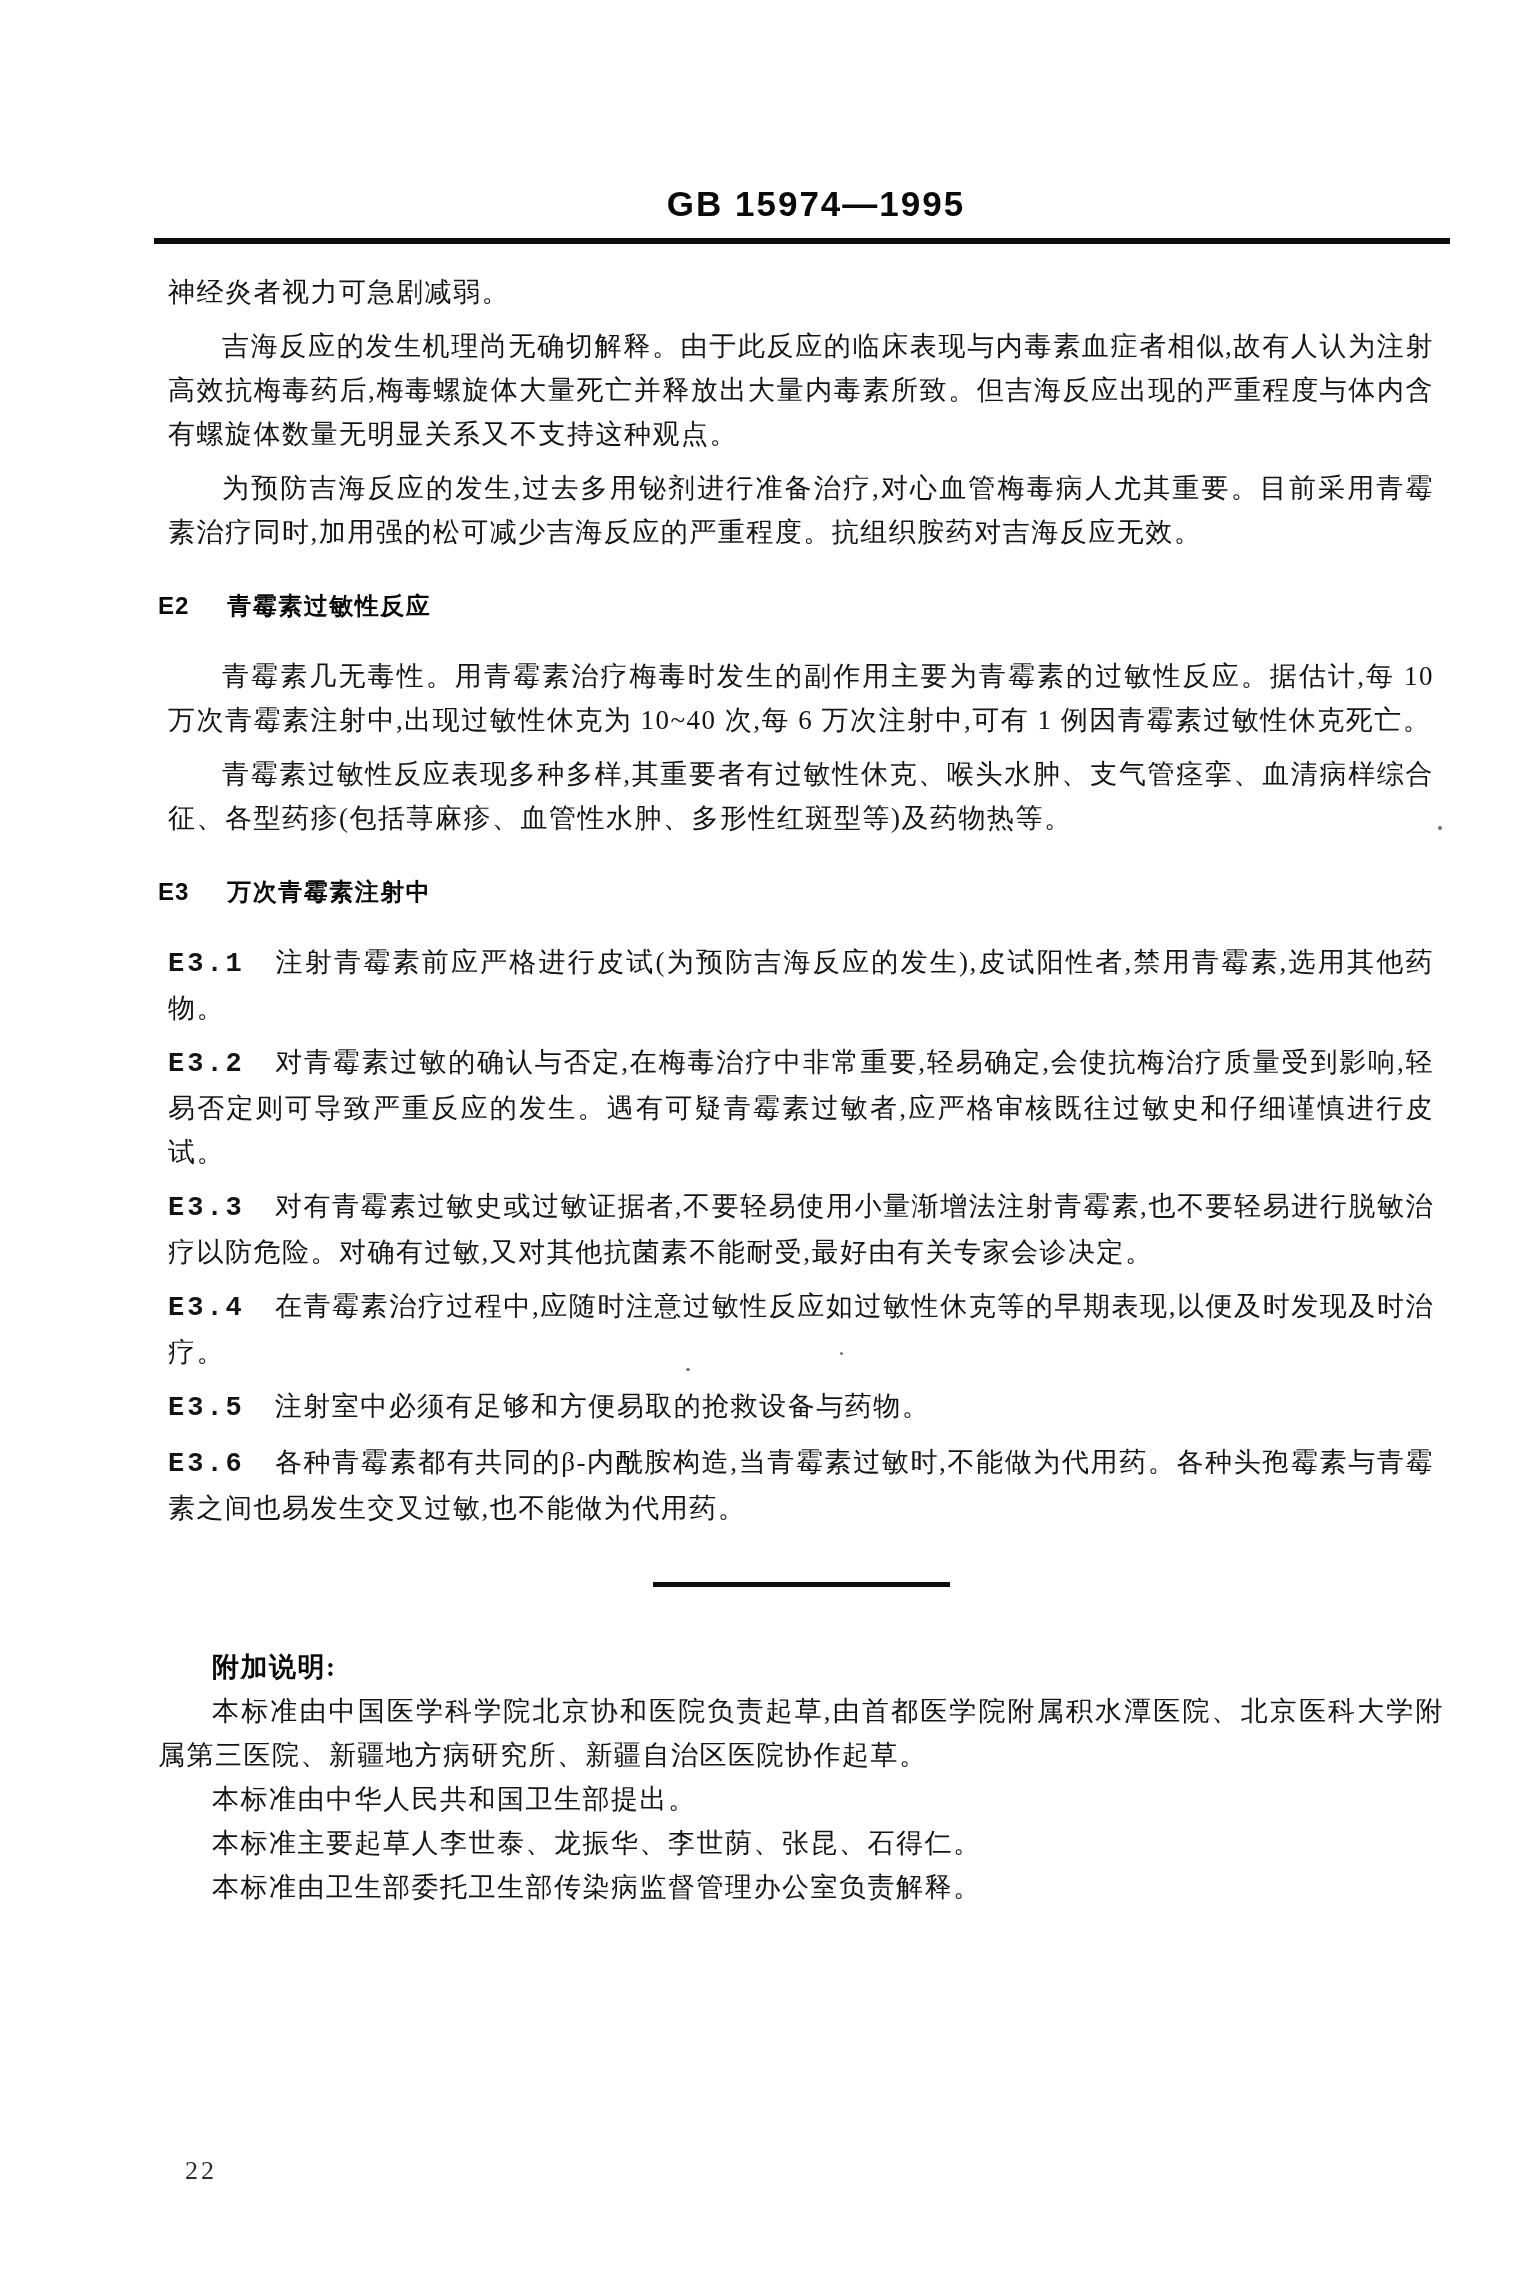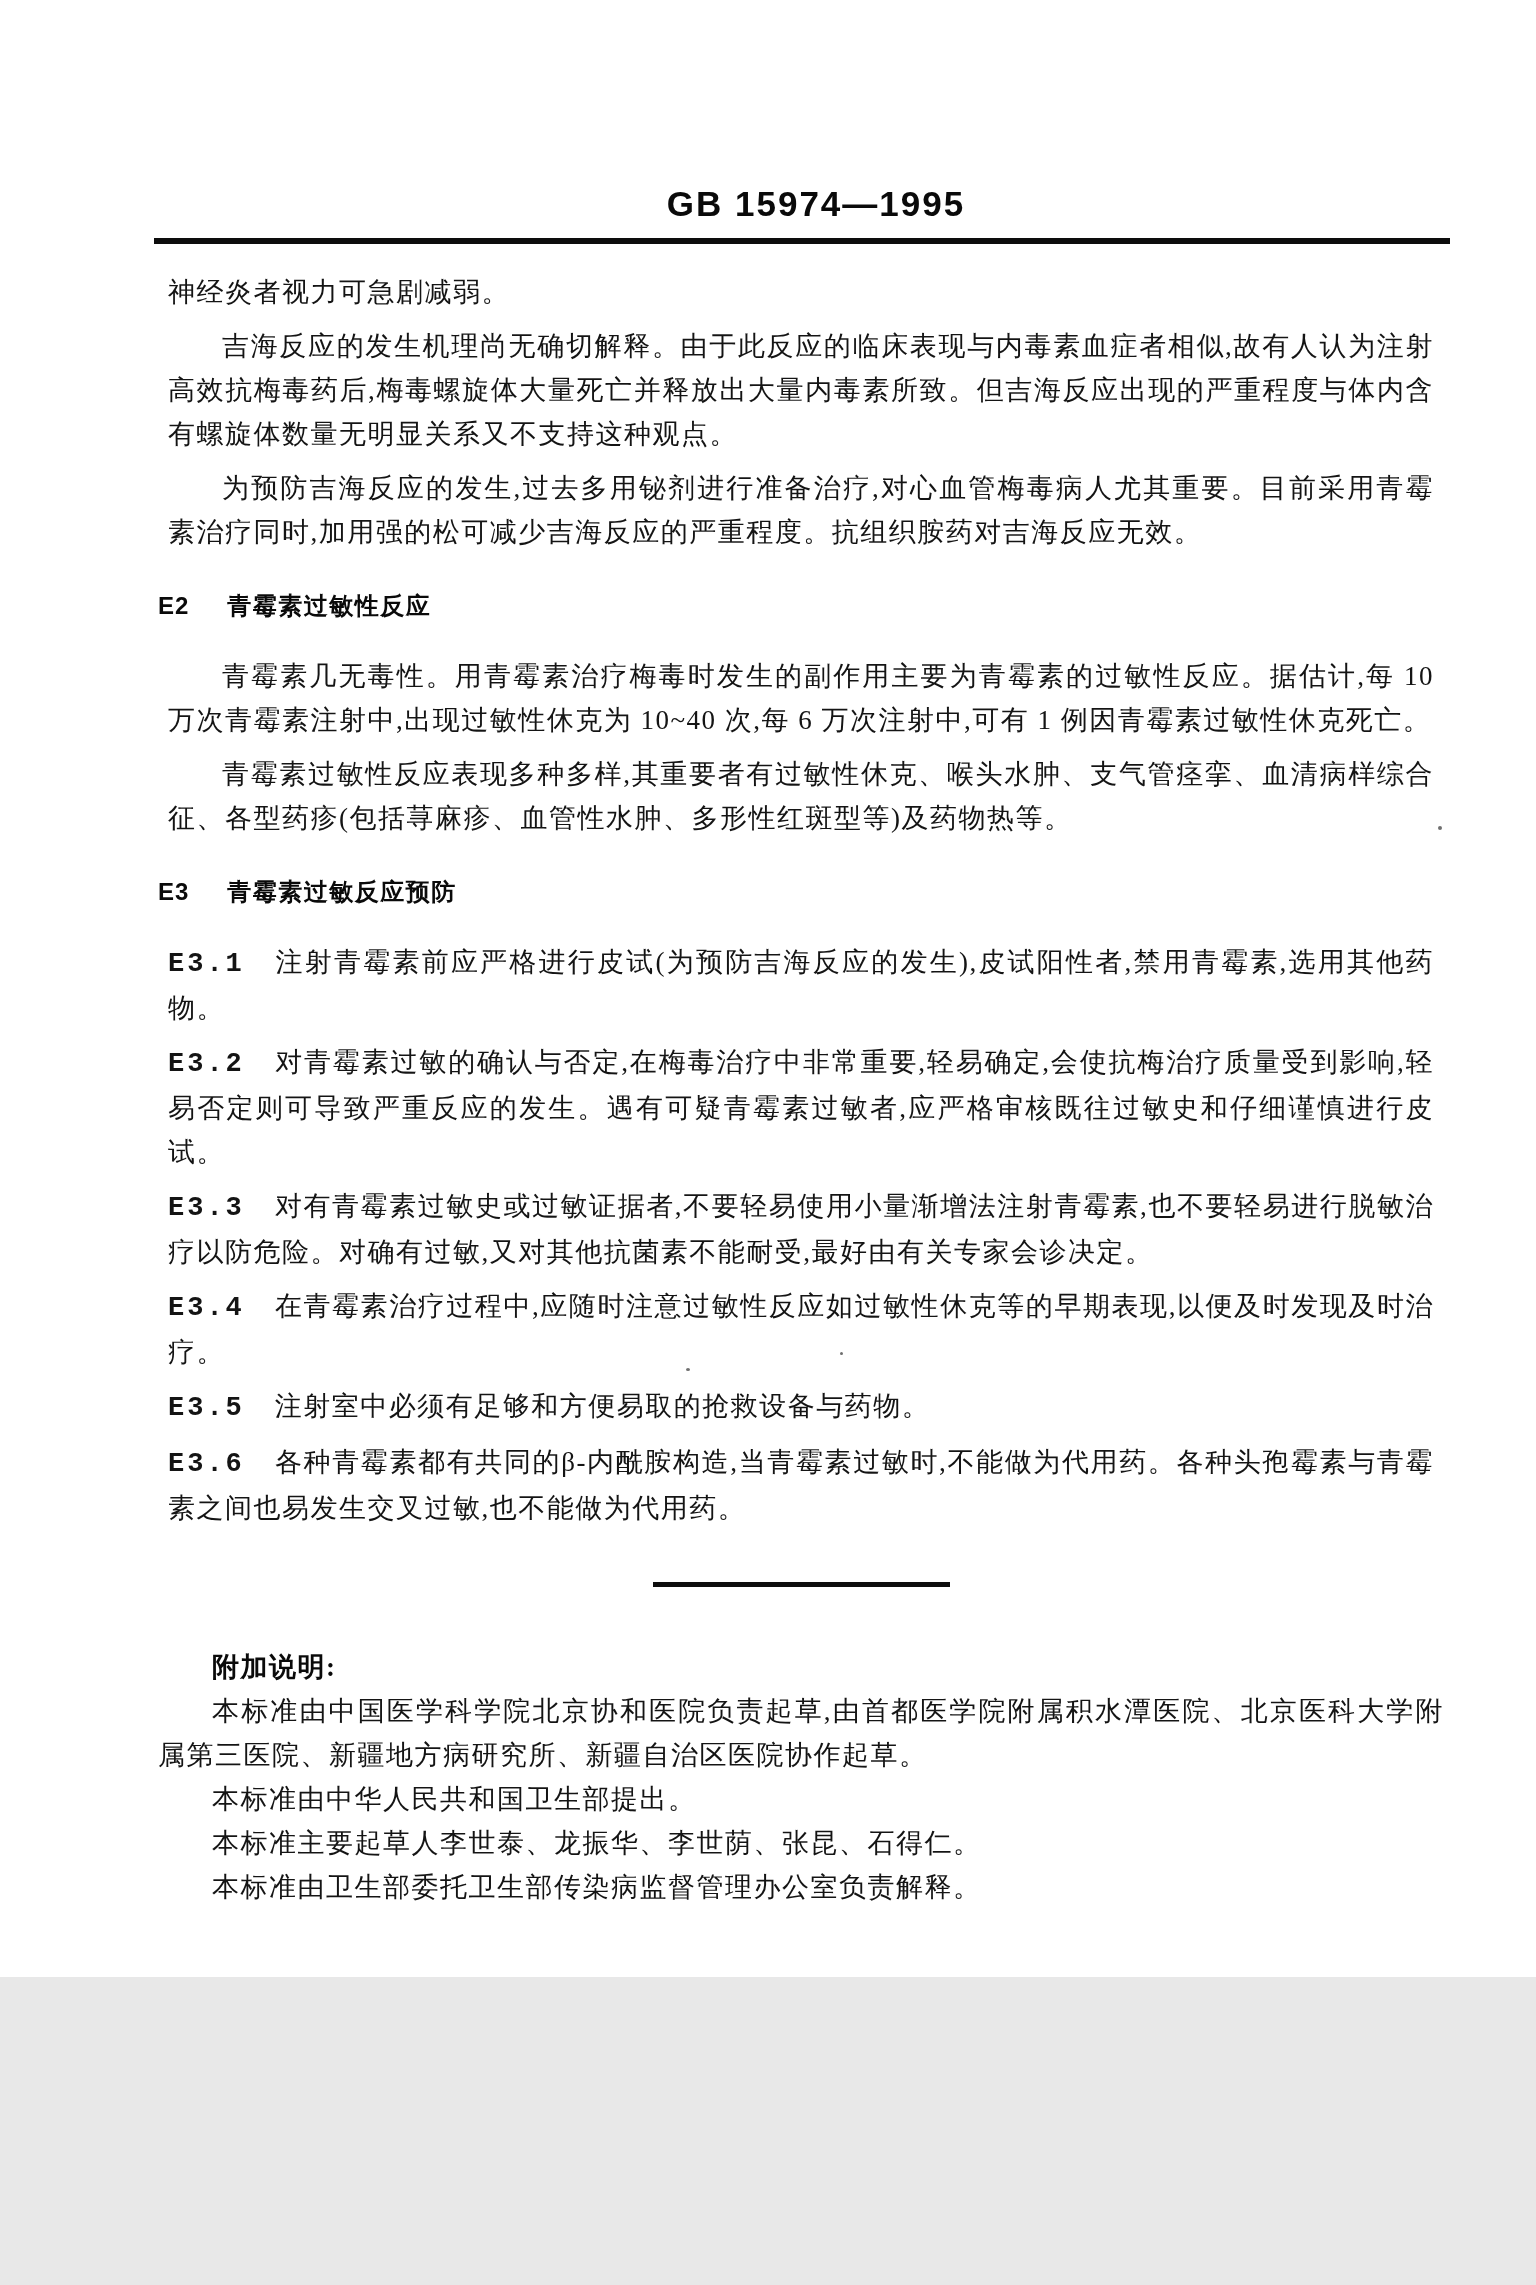--- a/index.html
+++ b/index.html
@@ -1,18 +1,18 @@
 <!DOCTYPE html>
 <html><head>
 <meta charset="utf-8">
 <style>
   html,body{margin:0;padding:0;background:#e8e8e8;}
   .page{
     position:relative;
-    width:1536px;height:1977px;
+    width:1536px;height:2285px;
     margin:0 auto;
     background:#ffffff;
     overflow:hidden;
     color:#111;
     font-family:"Liberation Serif","DejaVu Serif",serif;
   }
   .content{
     position:relative;
     padding:186px 92px 0 158px;
   }
@@ -115,21 +115,21 @@
       <p class="indent">吉海反应的发生机理尚无确切解释。由于此反应的临床表现与内毒素血症者相似,故有人认为注射高效抗梅毒药后,梅毒螺旋体大量死亡并释放出大量内毒素所致。但吉海反应出现的严重程度与体内含有螺旋体数量无明显关系又不支持这种观点。</p>
       <p class="indent">为预防吉海反应的发生,过去多用铋剂进行准备治疗,对心血管梅毒病人尤其重要。目前采用青霉素治疗同时,加用强的松可减少吉海反应的严重程度。抗组织胺药对吉海反应无效。</p>
 
       <div class="sec-head">
         <span class="sec-label">E2</span><span>青霉素过敏性反应</span>
       </div>
       <p class="indent">青霉素几无毒性。用青霉素治疗梅毒时发生的副作用主要为青霉素的过敏性反应。据估计,每 10 万次青霉素注射中,出现过敏性休克为 10~40 次,每 6 万次注射中,可有 1 例因青霉素过敏性休克死亡。</p>
       <p class="indent">青霉素过敏性反应表现多种多样,其重要者有过敏性休克、喉头水肿、支气管痉挛、血清病样综合征、各型药疹(包括荨麻疹、血管性水肿、多形性红斑型等)及药物热等。</p>
 
       <div class="sec-head">
-        <span class="sec-label">E3</span><span>青霉素过敏反应预防</span>
+        <span class="sec-label">E3</span><span>万次青霉素注射中</span>
       </div>
 
       <p class="clause"><span class="clause-label">E3.1</span><span>注射青霉素前应严格进行皮试(为预防吉海反应的发生),皮试阳性者,禁用青霉素,选用其他药物。</span></p>
       <p class="clause"><span class="clause-label">E3.2</span><span>对青霉素过敏的确认与否定,在梅毒治疗中非常重要,轻易确定,会使抗梅治疗质量受到影响,轻易否定则可导致严重反应的发生。遇有可疑青霉素过敏者,应严格审核既往过敏史和仔细谨慎进行皮试。</span></p>
       <p class="clause"><span class="clause-label">E3.3</span><span>对有青霉素过敏史或过敏证据者,不要轻易使用小量渐增法注射青霉素,也不要轻易进行脱敏治疗以防危险。对确有过敏,又对其他抗菌素不能耐受,最好由有关专家会诊决定。</span></p>
       <p class="clause"><span class="clause-label">E3.4</span><span>在青霉素治疗过程中,应随时注意过敏性反应如过敏性休克等的早期表现,以便及时发现及时治疗。</span></p>
       <p class="clause"><span class="clause-label">E3.5</span><span>注射室中必须有足够和方便易取的抢救设备与药物。</span></p>
       <p class="clause"><span class="clause-label">E3.6</span><span>各种青霉素都有共同的β-内酰胺构造,当青霉素过敏时,不能做为代用药。各种头孢霉素与青霉素之间也易发生交叉过敏,也不能做为代用药。</span></p>
     </div>
 

